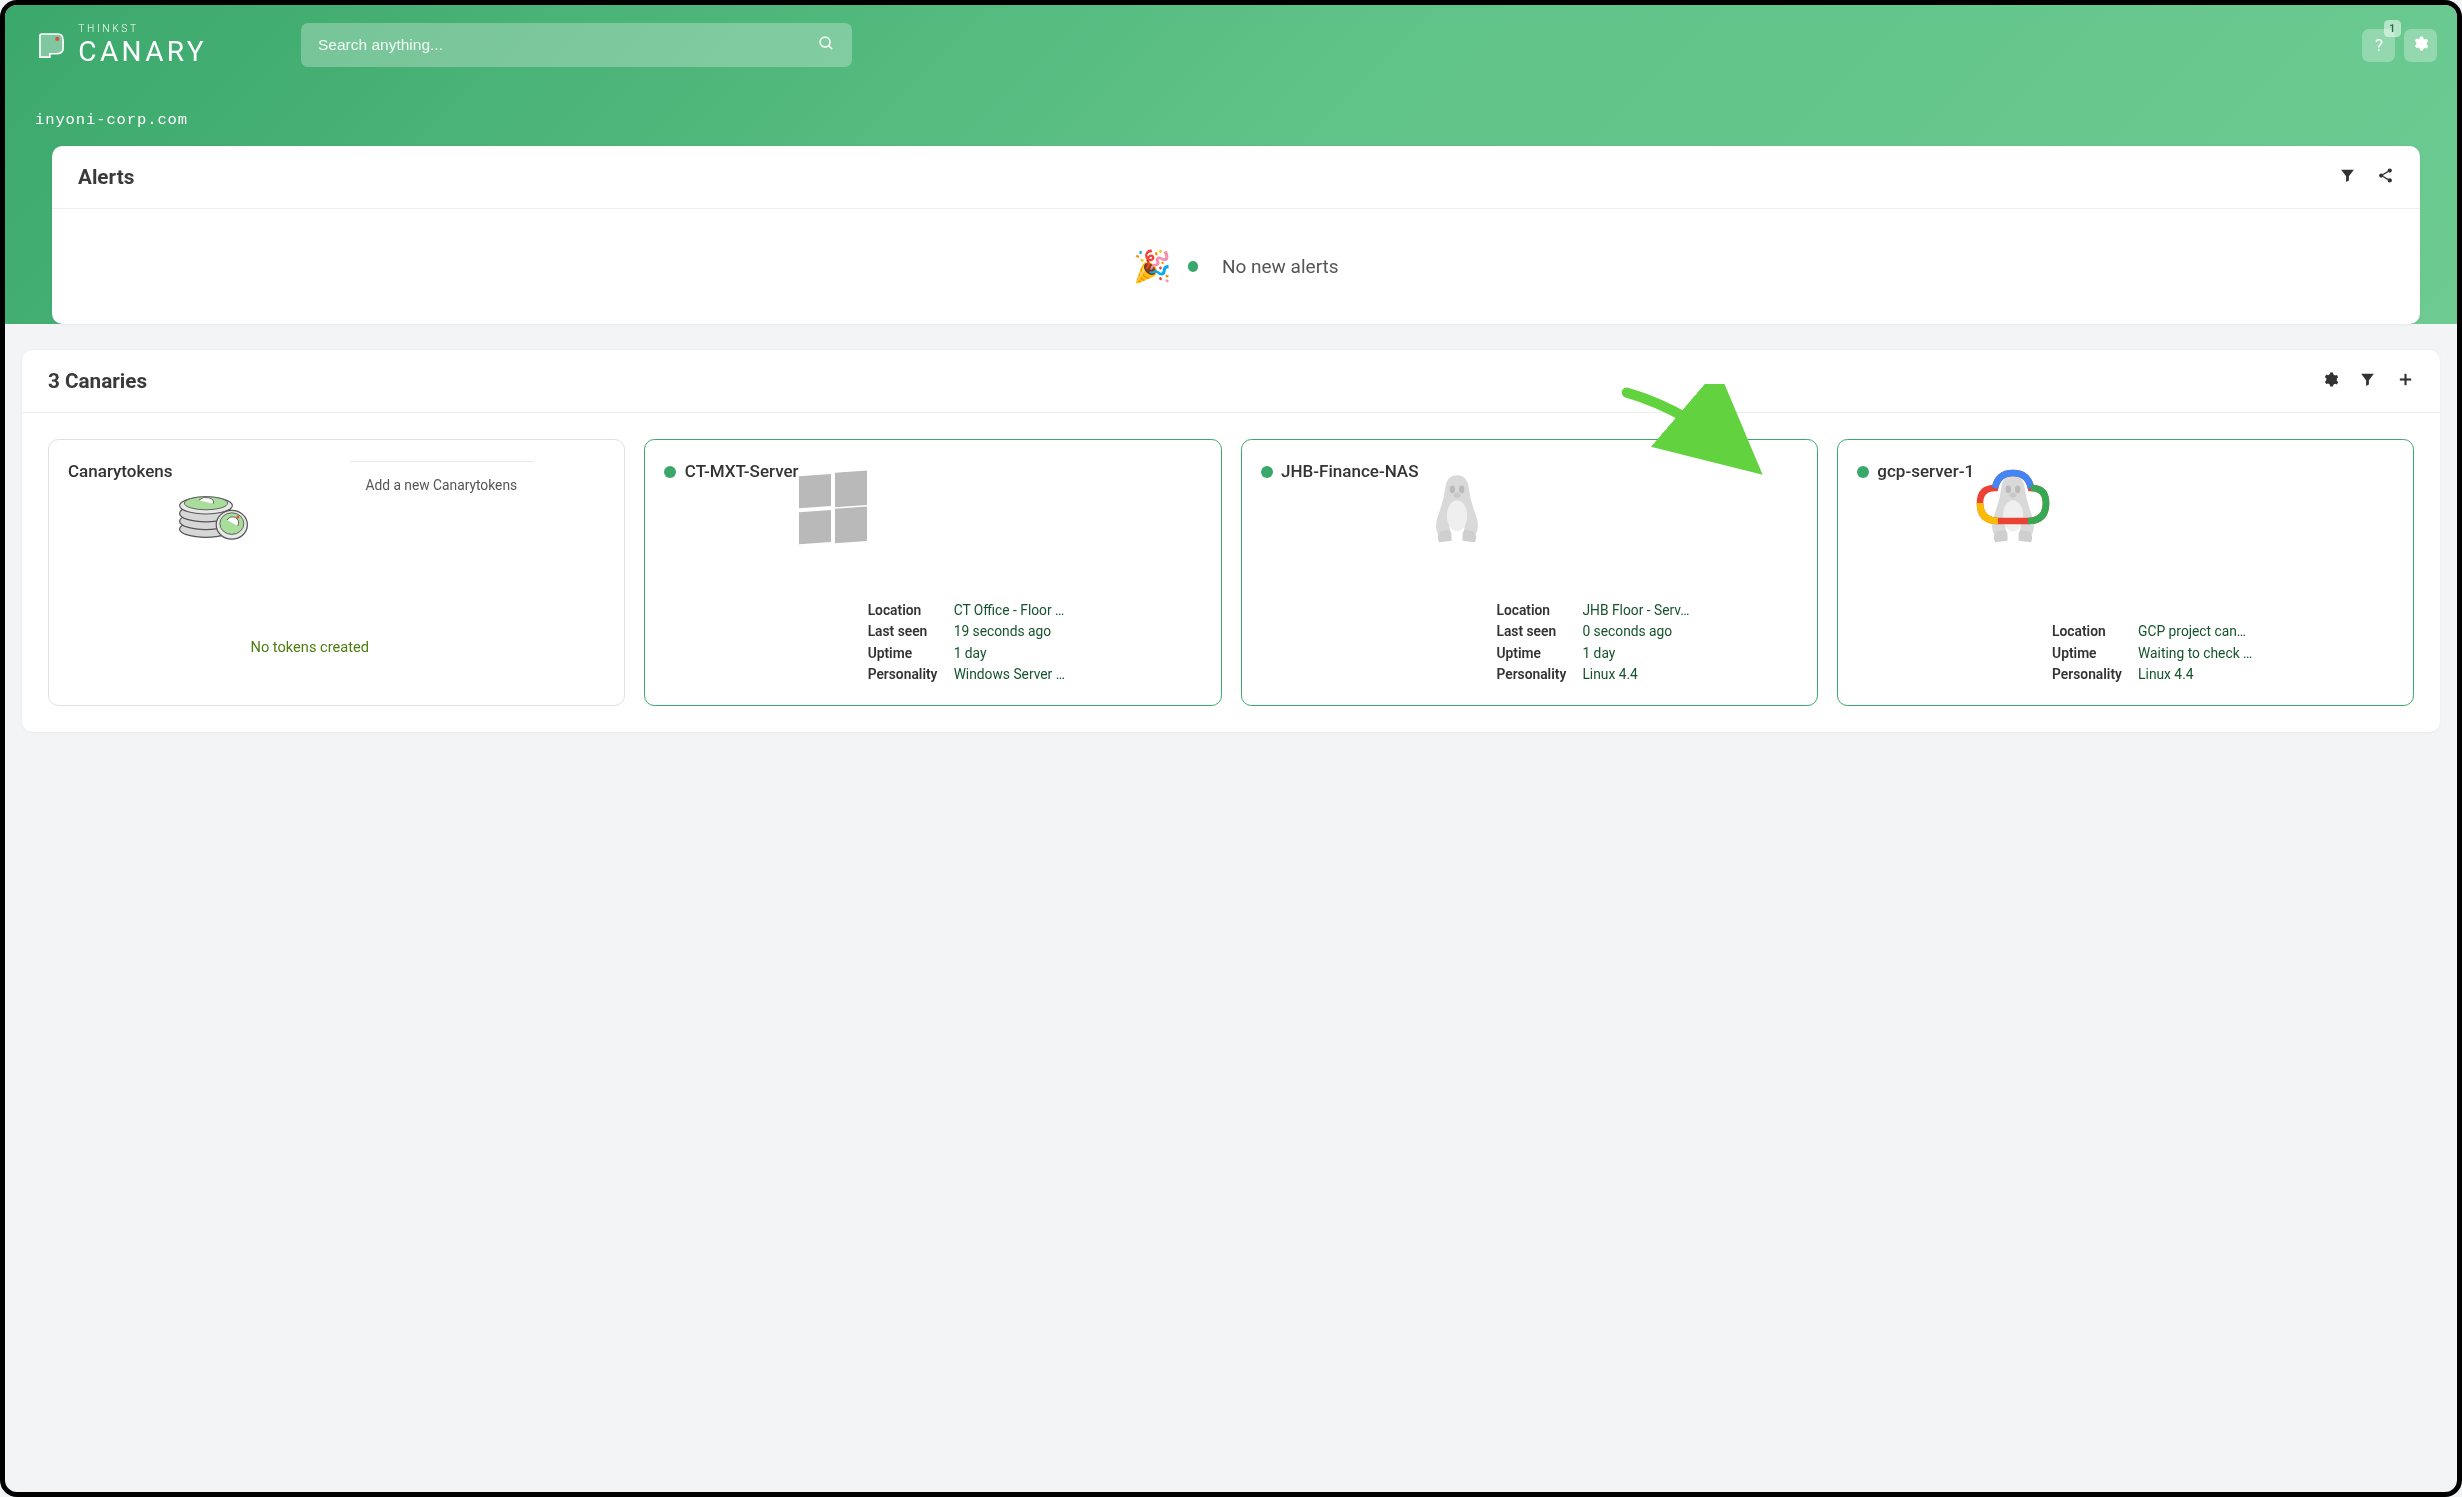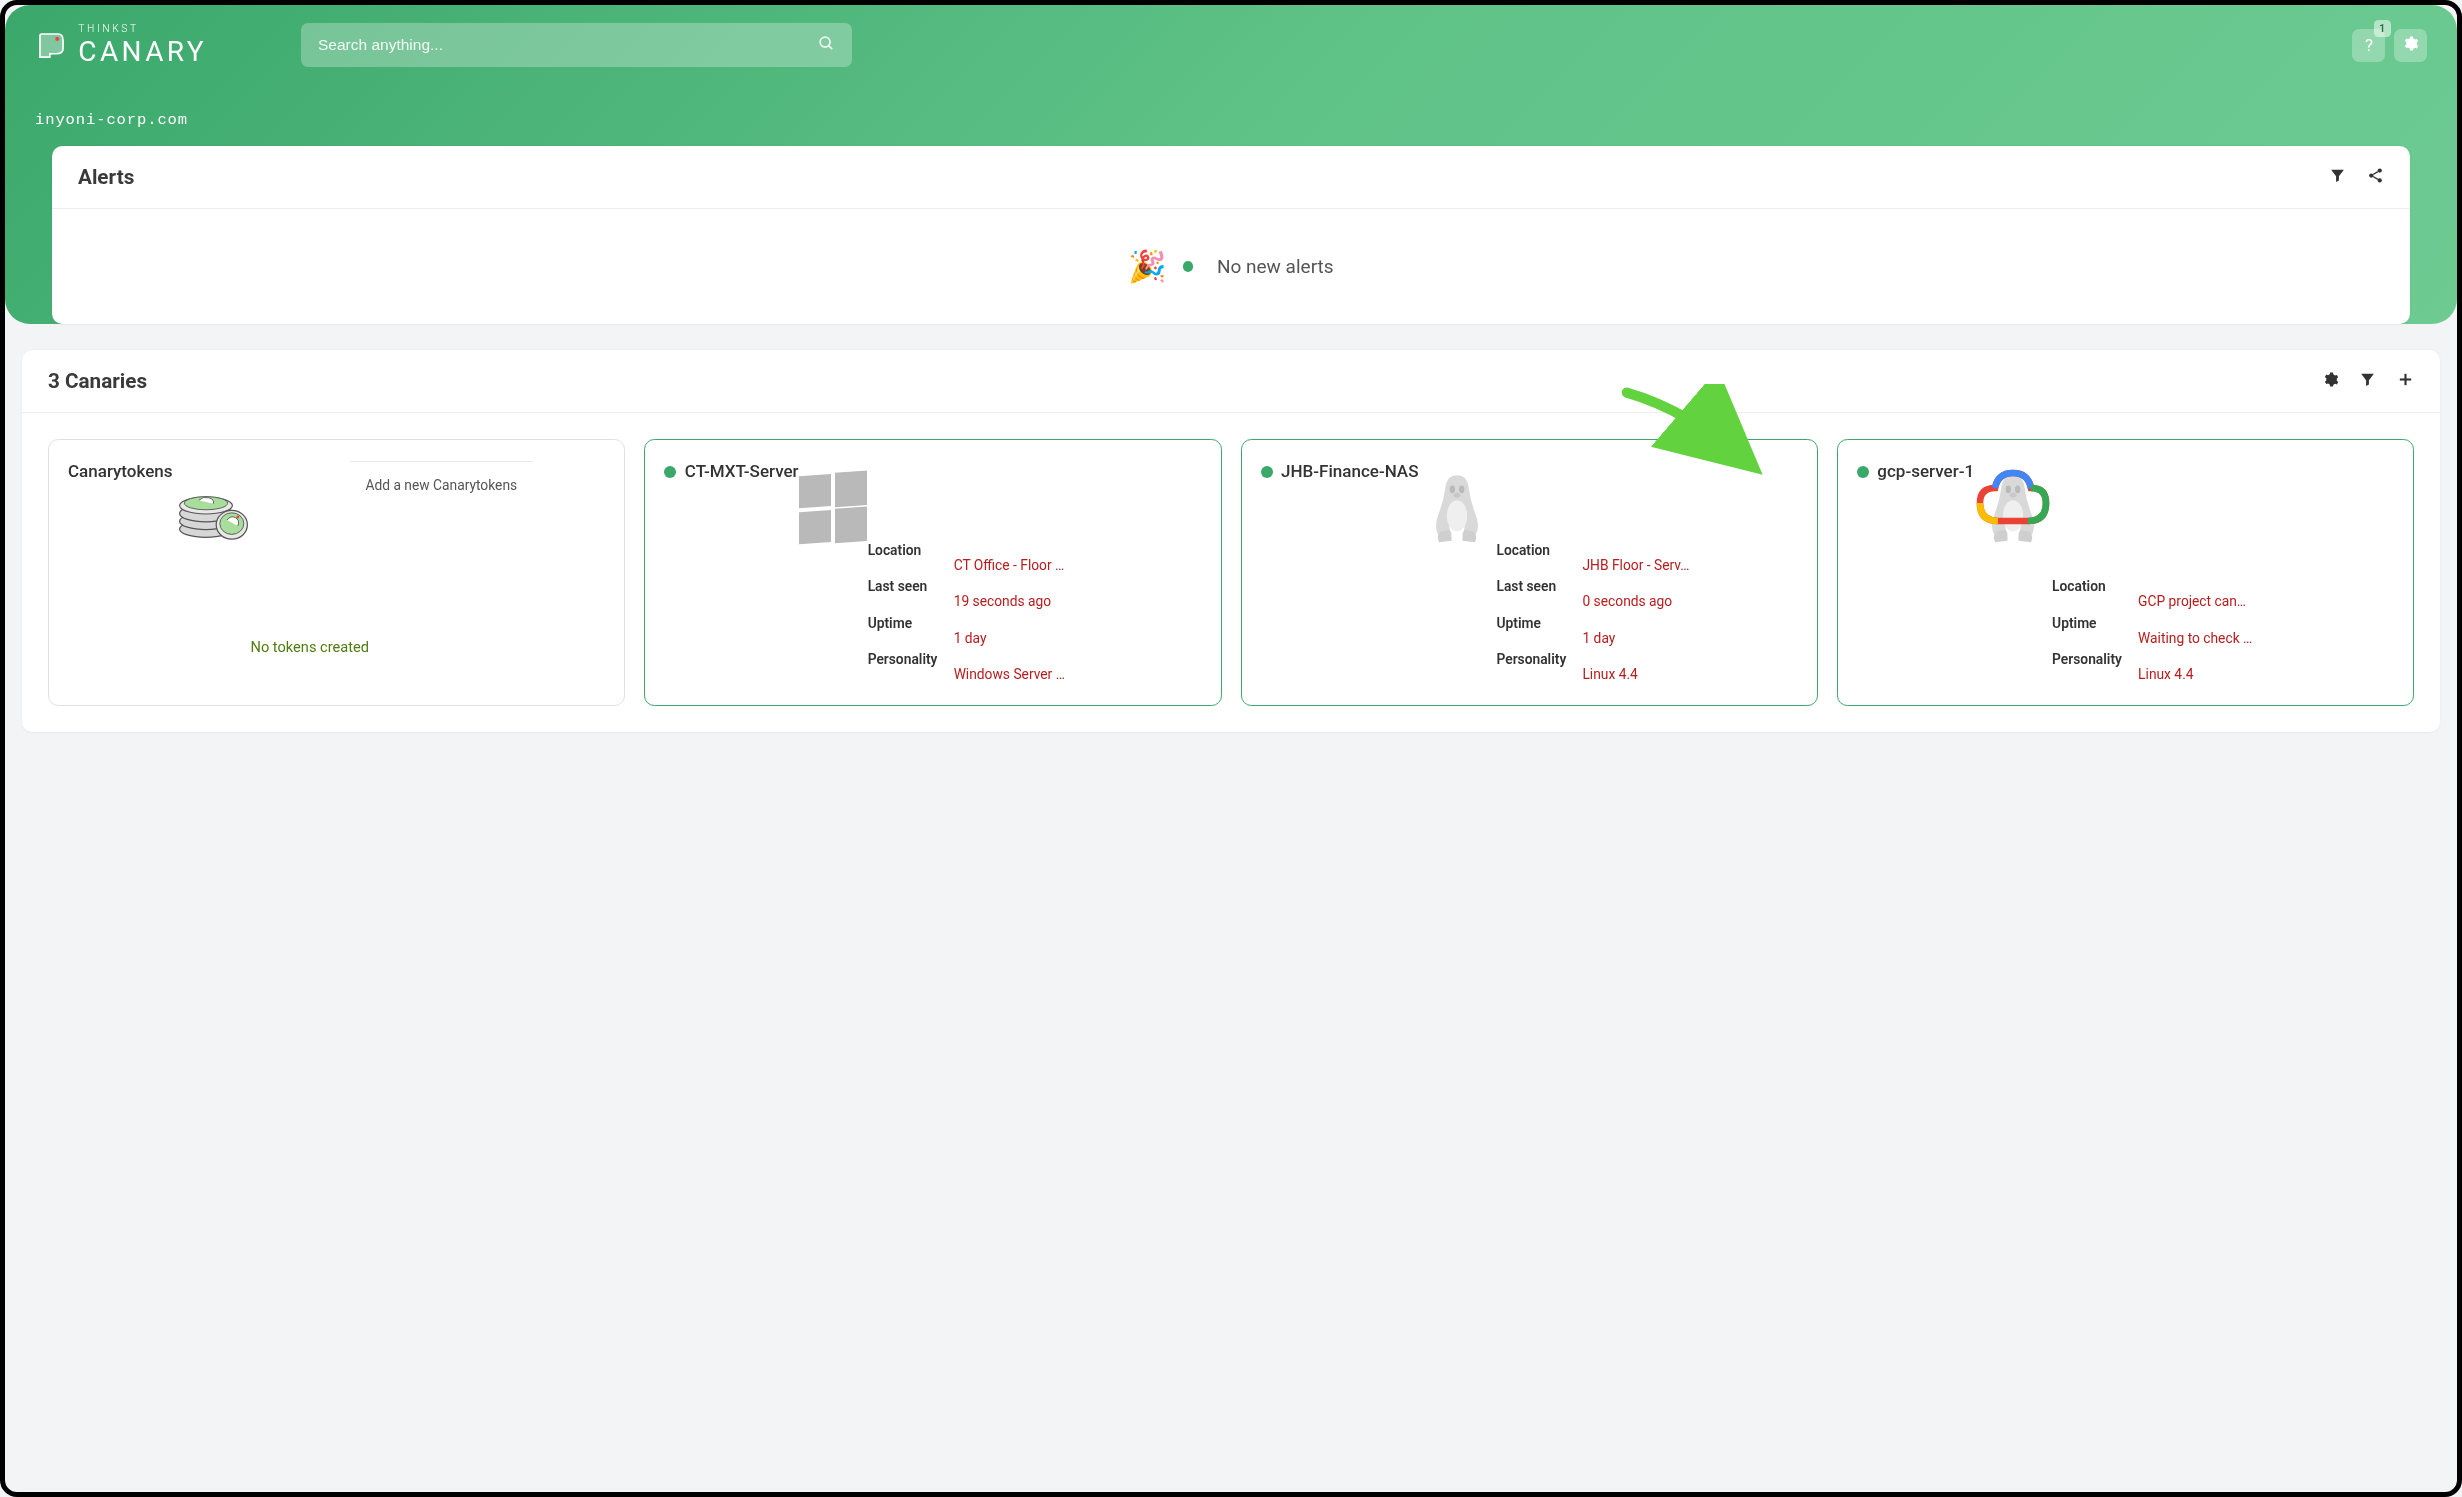--- a/index.html
+++ b/index.html
@@ -6,23 +6,22 @@
     body {
       font-family: -apple-system, BlinkMacSystemFont, "Segoe UI", Roboto, sans-serif;
       background: #f3f4f5;
       border: 5.2px solid #000;
       border-radius: 17px;
       min-height: 100vh;
       overflow: hidden;
     }
     .header {
       background: linear-gradient(135deg, #3ba86b 0%, #5fc287 50%, #6dcb92 100%);
-      padding: 17px 30px 0 30px;
+      padding: 17px 20px 0 30px;
       position: relative;
-      border-radius: 25px;
     }
     .topbar {
       display: flex;
       align-items: center;
       gap: 17px;
     }
     .logo-section { display: flex; align-items: center; gap: 10.3px; min-width: 241px; }
     .logo-icon { width: 33px; height: 33px; position: relative; }
     .logo-icon svg { width: 100%; height: 100%; }
     .logo-text { color: #fff; letter-spacing: 0.9px; }
@@ -168,25 +167,24 @@
       font-size: 13.8px;
       padding: 2.6px 0;
     }
     .stat-label {
       color: #333;
       font-weight: 600;
       width: 86px;
       flex-shrink: 0;
     }
     .stat-value {
-      color: #b91c1c;
+      color: #14532d;
       white-space: nowrap;
       overflow: hidden;
       text-overflow: ellipsis;
-      margin-top: 15px;
     }
     .arrow-annotation {
       position: absolute;
       pointer-events: none;
       z-index: 100;
     }
     
     .tokens-stack { width: 112px; height: 103px; }
     
     .win-grid { display: grid; grid-template-columns: 1fr 1fr; grid-template-rows: 1fr 1fr; gap: 4.3px; width: 69px; height: 69px; }

